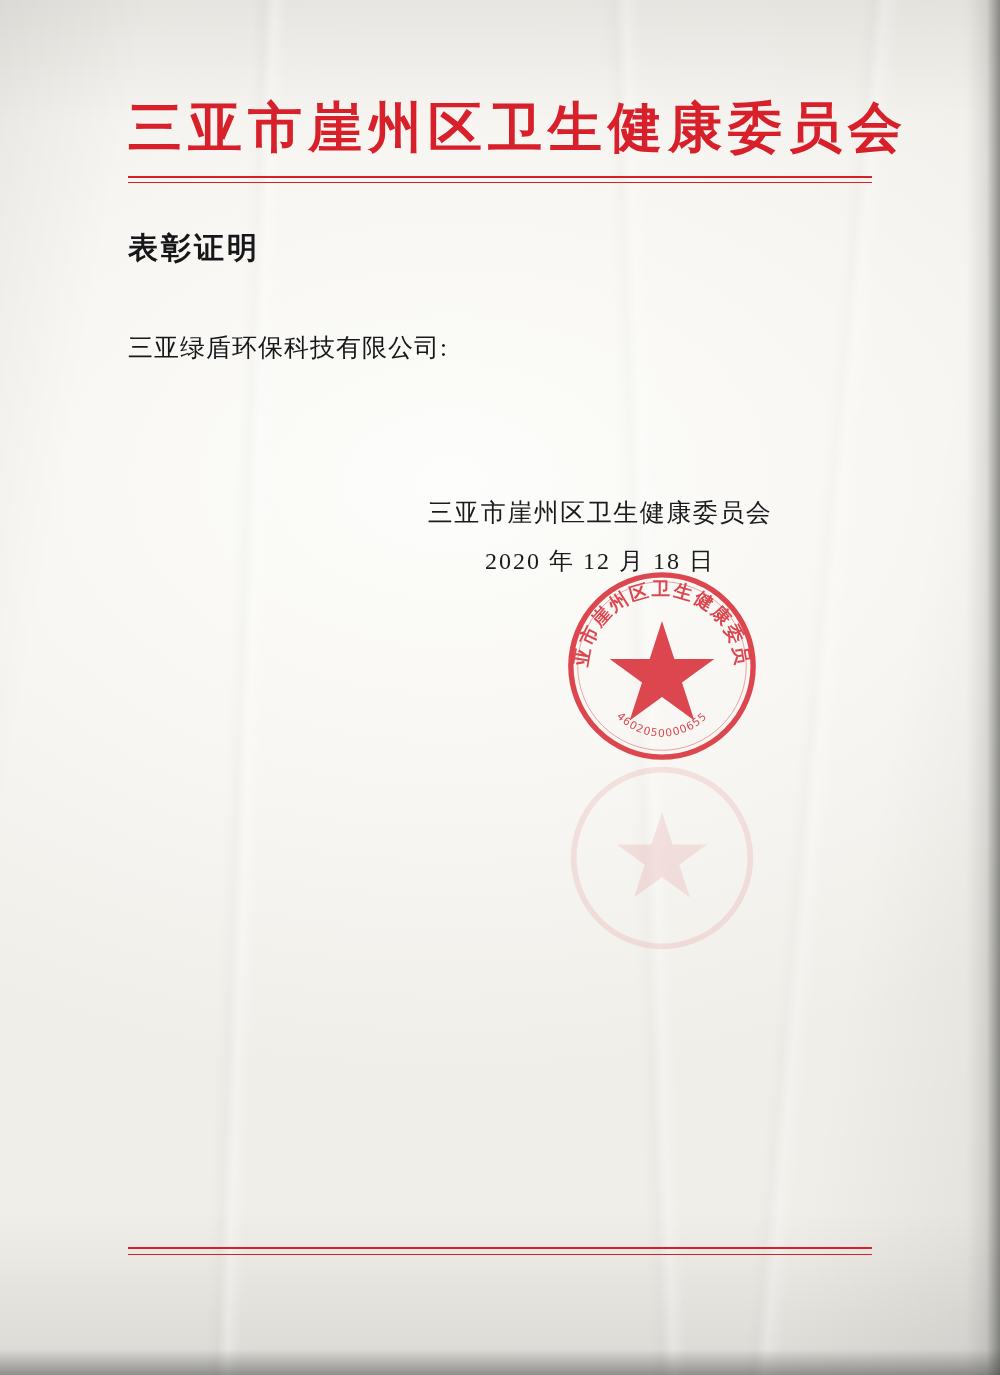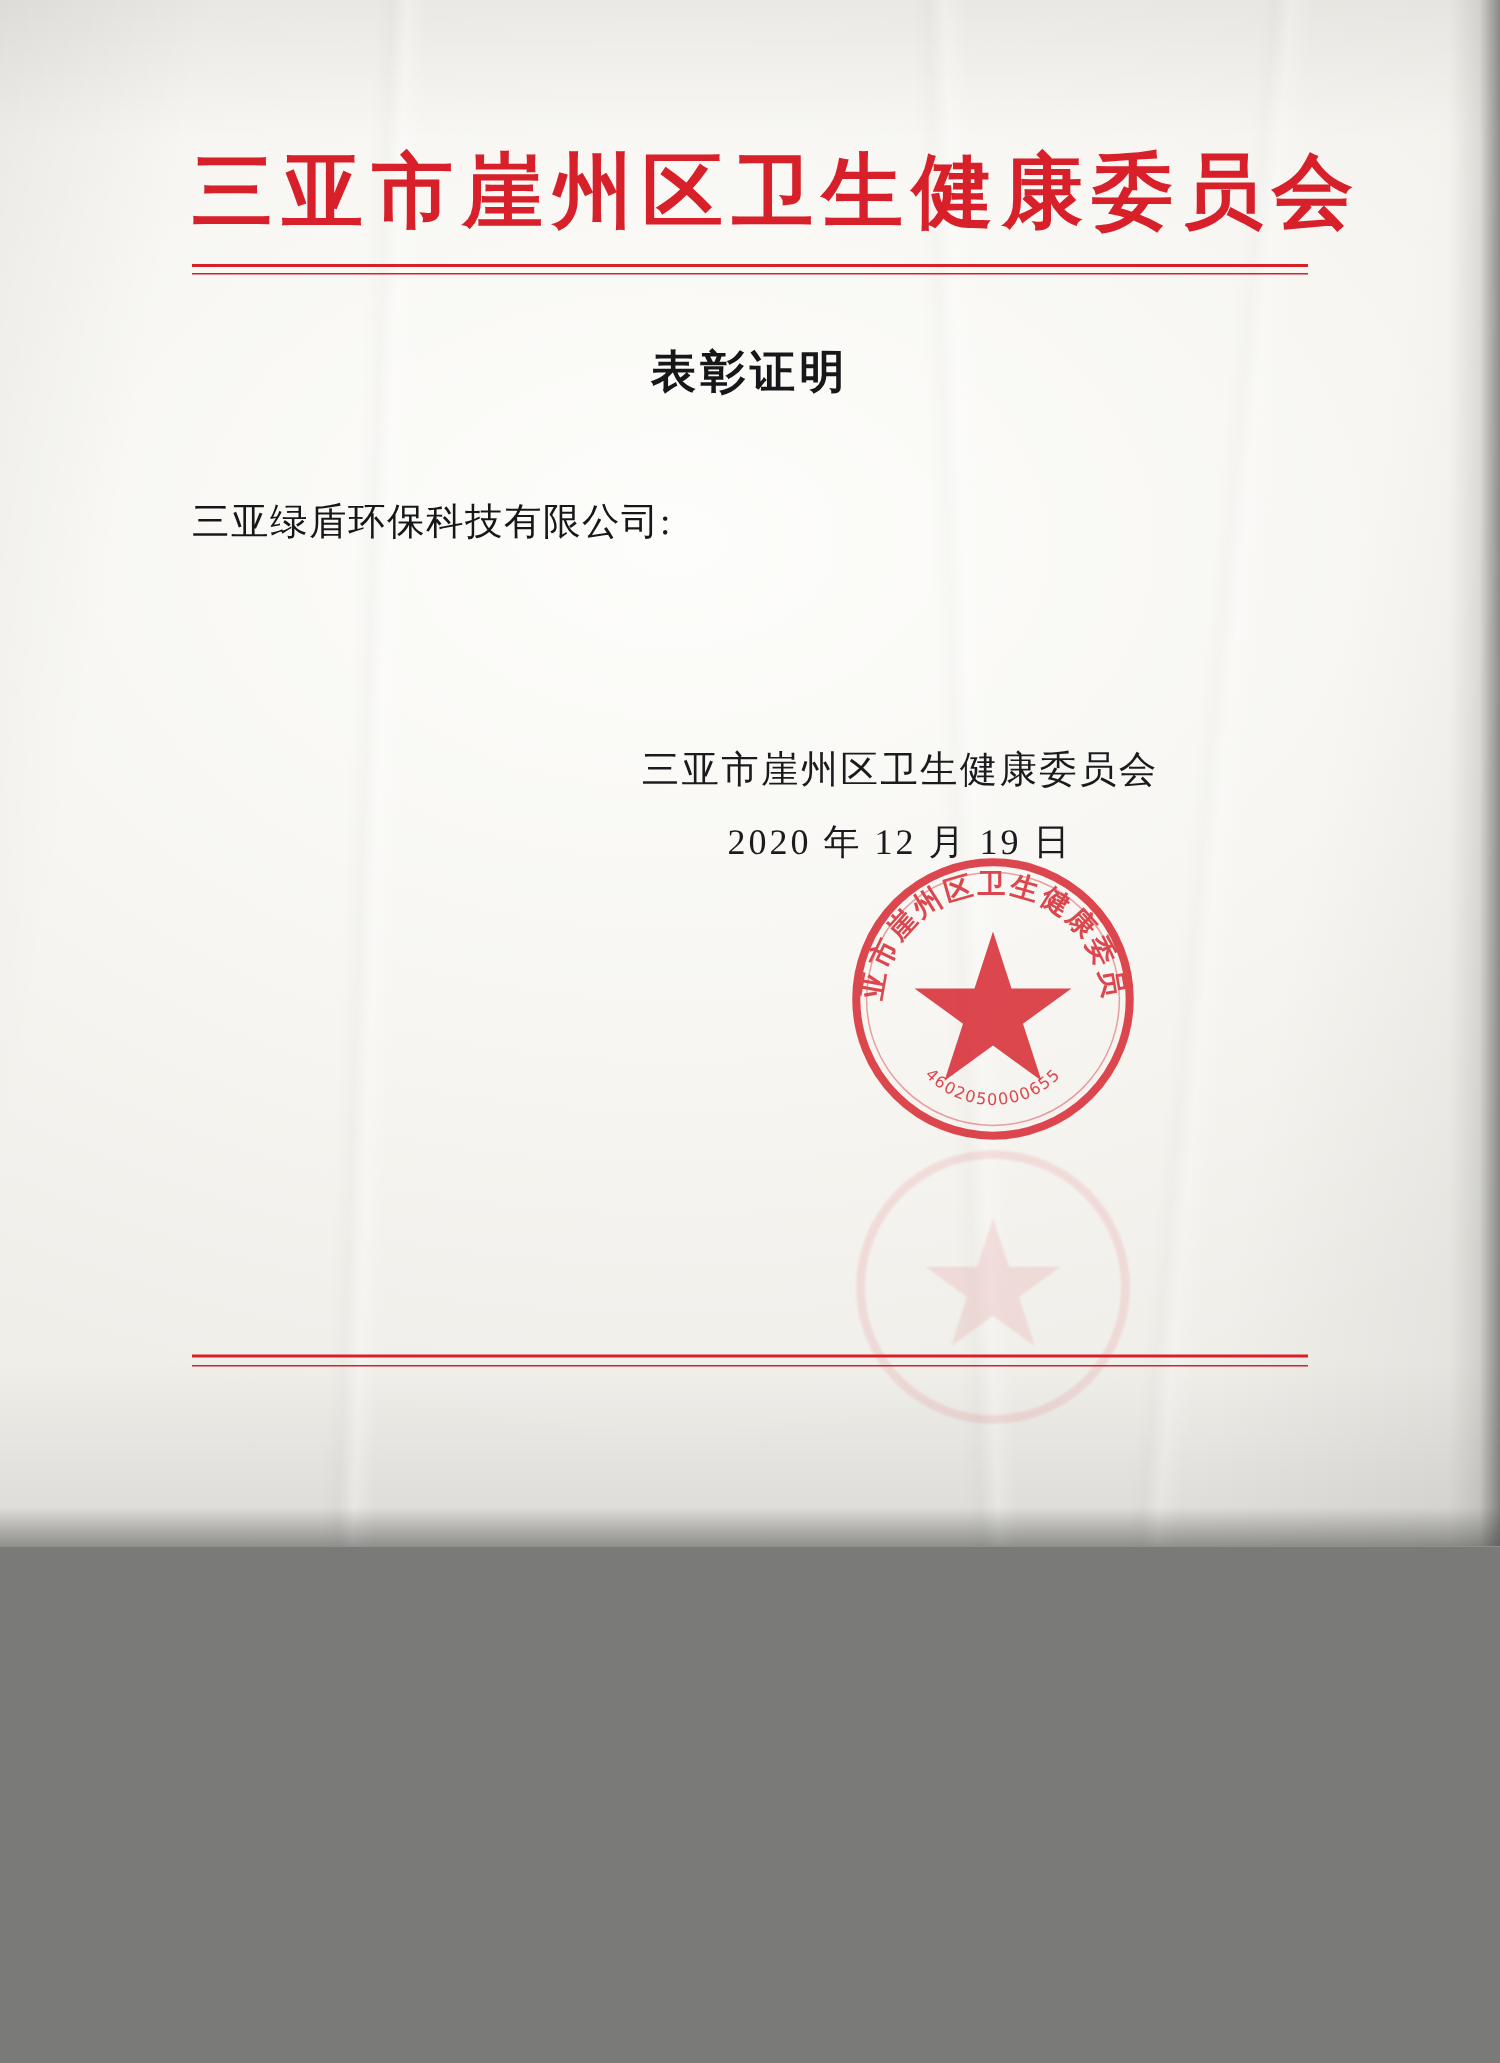--- a/index.html
+++ b/index.html
@@ -3,21 +3,21 @@
 <meta charset="utf-8">
 <style>
   html, body {
     margin: 0;
     padding: 0;
     background: #7a7a78;
   }
   .page {
     position: relative;
     width: 1000px;
-    height: 1031px;
+    height: 1375px;
     margin: 0 auto;
     overflow: hidden;
     background:
       radial-gradient(ellipse 900px 600px at 45% 35%, #fdfdfb 0%, #f7f6f2 55%, #efeee9 100%);
     font-family: "Liberation Serif", serif;
     color: #1a1a1a;
   }
   
   .paper-shade {
     position: absolute;
@@ -78,21 +78,20 @@
     position: absolute;
     left: 0; right: 0;
     height: 2px;
     background: #d7202a;
   }
   .title-rules::before { top: 0; }
   .title-rules::after  { top: 6px; height: 1px; }
 
   .subtitle {
     margin-top: 44px;
-    text-align: center;
     font-family: "DejaVu Serif", "Liberation Serif", serif;
     font-weight: bold;
     font-size: 30px;
     letter-spacing: 3px;
     color: #17171a;
   }
 
   .salutation {
     margin-top: 62px;
     font-size: 25px;
@@ -187,21 +186,21 @@
 
     <div class="title-rules"></div>
 
     <div class="subtitle">表彰证明</div>
 
     <div class="salutation">三亚绿盾环保科技有限公司:</div>
 
 
     <div class="signature-block">
       <div class="sign-org">三亚市崖州区卫生健康委员会</div>
-      <div class="sign-date">2020 年 12 月 19 日</div>
+      <div class="sign-date">2020 年 12 月 18 日</div>
     </div>
 
   </div>
 
   <svg class="seal-faint" viewBox="0 0 200 200">
     <circle cx="100" cy="100" r="92" fill="none" stroke="#d7202a" stroke-width="6"></circle>
     <path d="M100 52 l11 34 36 0 -29 21 11 34 -29 -21 -29 21 11 -34 -29 -21 36 0 z" fill="#d7202a"></path>
   </svg>
 
   <svg class="seal" viewBox="0 0 200 200">

